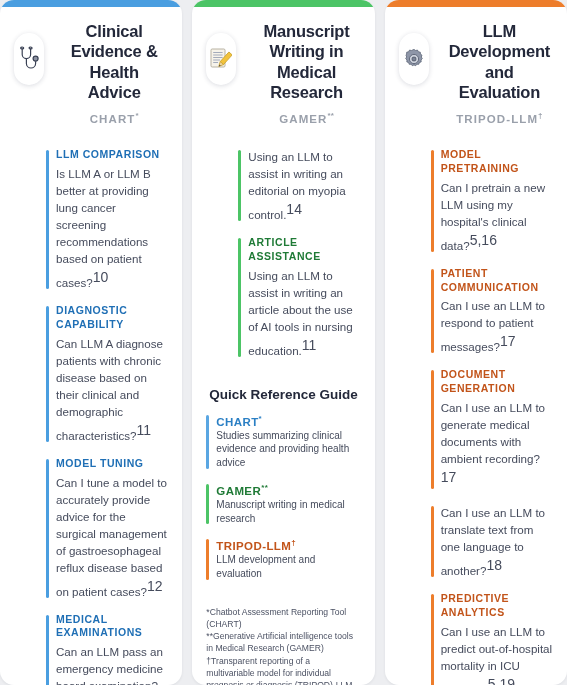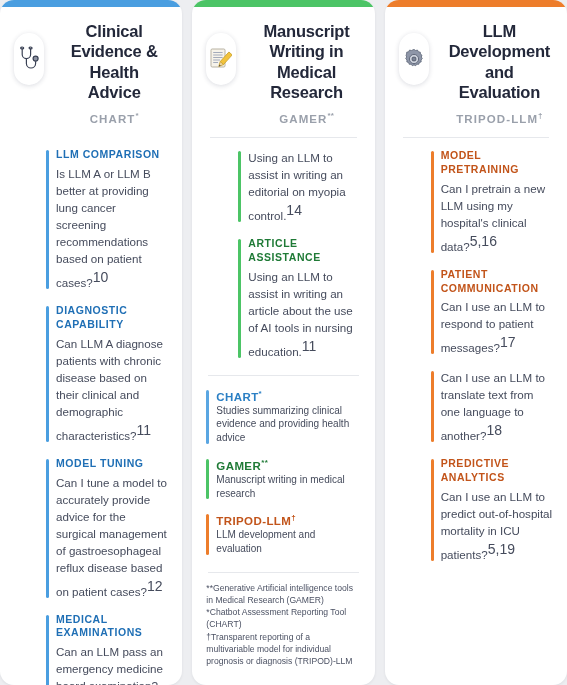--- a/index.html
+++ b/index.html
@@ -221,38 +221,39 @@
         <div class="items">
           <div class="item green">
             <div class="item-text"><span>Using an LLM to assist in writing an editorial on myopia control.</span><sup>14</sup></div>
           </div>
           <div class="item green">
             <div class="item-label">ARTICLE ASSISTANCE</div>
             <div class="item-text"><span>Using an LLM to assist in writing an article about the use of AI tools in nursing education.</span><sup>11</sup></div>
           </div>
         </div>
         <div class="qr-divider"></div>
+        <div class="qr-title">Quick Reference Guide</div>
         <div class="qr-items">
           <div class="qr-item blue">
             <div class="qr-name"><span>CHART</span><sup>*</sup></div>
             <div class="qr-desc">Studies summarizing clinical evidence and providing health advice</div>
           </div>
           <div class="qr-item green">
             <div class="qr-name"><span>GAMER</span><sup>**</sup></div>
             <div class="qr-desc">Manuscript writing in medical research</div>
           </div>
           <div class="qr-item orange">
             <div class="qr-name"><span>TRIPOD-LLM</span><sup>†</sup></div>
             <div class="qr-desc">LLM development and evaluation</div>
           </div>
         </div>
         <div class="foot-divider"></div>
         <div class="footnotes">
+          <div>*Chatbot Assessment Reporting Tool (CHART)</div>
           <div>**Generative Artificial intelligence tools in Medical Research (GAMER)</div>
-          <div>*Chatbot Assessment Reporting Tool (CHART)</div>
           <div>†Transparent reporting of a multivariable model for individual prognosis or diagnosis (TRIPOD)-LLM</div>
         </div>
         <div class="spacer"></div>
       </div>
     </div>
     <div class="card">
       <div class="card-topbar" style="background: rgb(237, 125, 43);"></div>
       <div class="card-inner">
         <div class="card-head">
           <div class="icon-badge">
@@ -276,20 +277,24 @@
         <div class="items">
           <div class="item orange">
             <div class="item-label">MODEL PRETRAINING</div>
             <div class="item-text"><span>Can I pretrain a new LLM using my hospital's clinical data?</span><sup>5,16</sup></div>
           </div>
           <div class="item orange">
             <div class="item-label">PATIENT COMMUNICATION</div>
             <div class="item-text"><span>Can I use an LLM to respond to patient messages?</span><sup>17</sup></div>
           </div>
           <div class="item orange">
+            <div class="item-label">DOCUMENT GENERATION</div>
+            <div class="item-text"><span>Can I use an LLM to generate medical documents with ambient recording?</span><sup>17</sup></div>
+          </div>
+          <div class="item orange">
             <div class="item-text"><span>Can I use an LLM to translate text from one language to another?</span><sup>18</sup></div>
           </div>
           <div class="item orange">
             <div class="item-label">PREDICTIVE ANALYTICS</div>
             <div class="item-text"><span>Can I use an LLM to predict out-of-hospital mortality in ICU patients?</span><sup>5,19</sup></div>
           </div>
         </div>
         <div class="spacer"></div>
       </div>
     </div>

